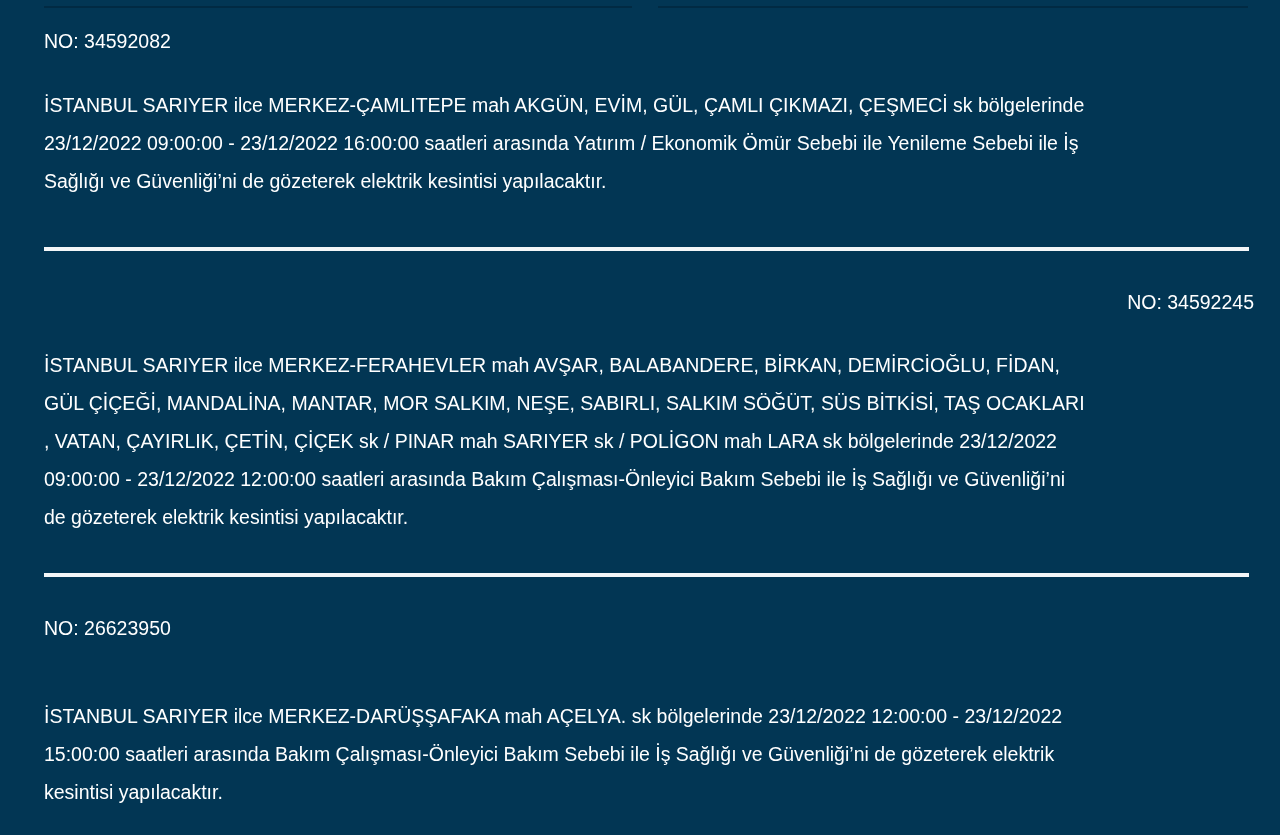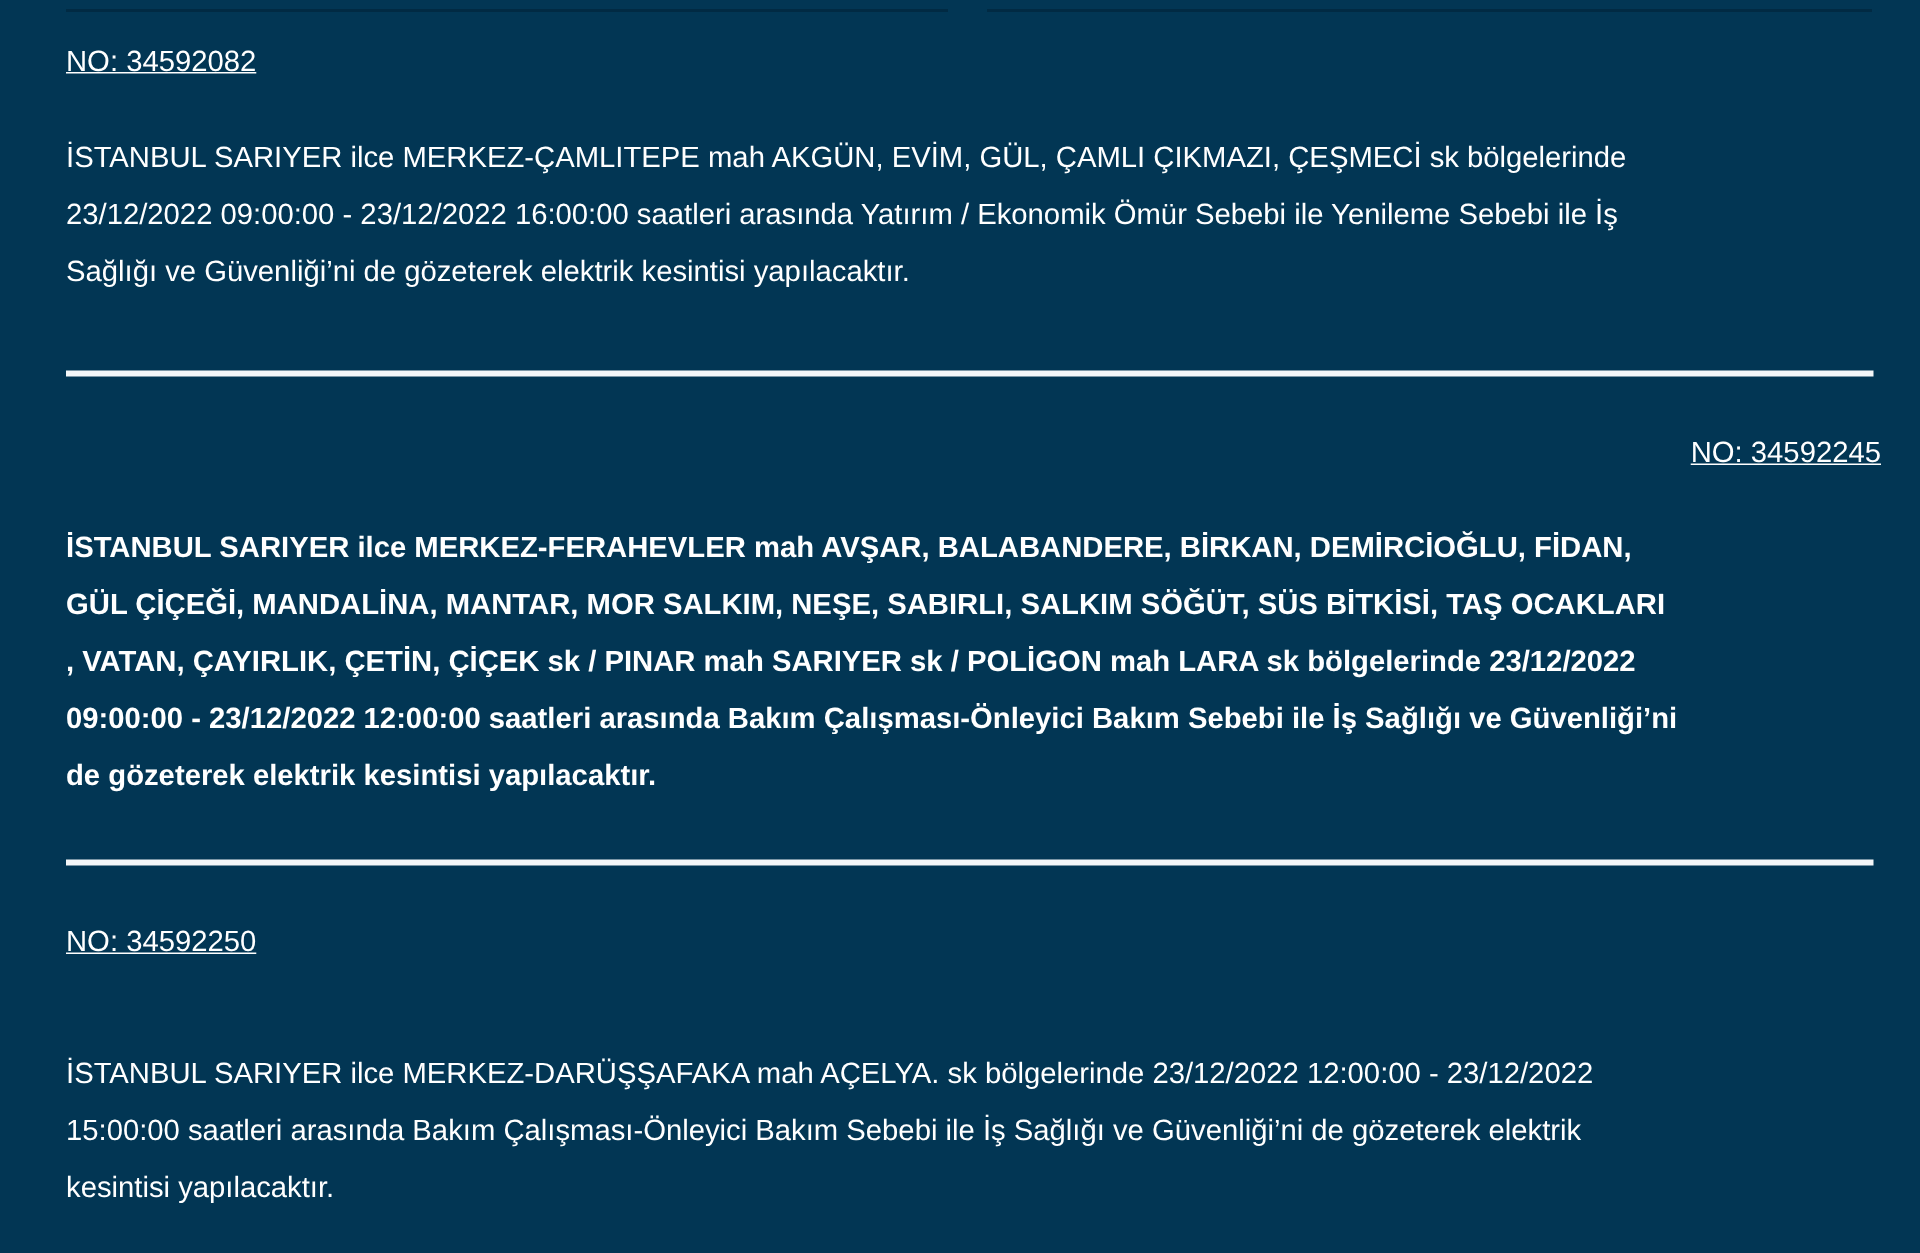--- a/index.html
+++ b/index.html
@@ -26,21 +26,20 @@
   .entry {
     position: absolute;
     left: 44px;
     width: 1210px;
   }
   .entry-no {
     font-size: 19.5px;
     line-height: 24px;
     margin: 0;
     letter-spacing: 0px;
-    text-decoration: underline;
   }
   .entry-text {
     font-size: 19.5px;
     line-height: 38px;
     margin: 0;
     white-space: pre-line;
   }
   .divider {
     position: absolute;
     left: 44px;
@@ -62,30 +61,30 @@
   <p class="entry-text">İSTANBUL SARIYER ilce MERKEZ-ÇAMLITEPE mah AKGÜN, EVİM, GÜL, ÇAMLI ÇIKMAZI, ÇEŞMECİ sk bölgelerinde
 23/12/2022 09:00:00 - 23/12/2022 16:00:00 saatleri arasında Yatırım / Ekonomik Ömür Sebebi ile Yenileme Sebebi ile İş
 Sağlığı ve Güvenliği’ni de gözeterek elektrik kesintisi yapılacaktır.</p>
 </section>
 
 <div class="divider" style="top:247px;"></div>
 
 <section class="entry" style="top:290px;text-align:right;">
   <p class="entry-no">NO: 34592245</p>
 </section>
-<section class="entry" style="top:346px;font-weight:bold;">
+<section class="entry" style="top:346px;">
   <p class="entry-text">İSTANBUL SARIYER ilce MERKEZ-FERAHEVLER mah AVŞAR, BALABANDERE, BİRKAN, DEMİRCİOĞLU, FİDAN,
 GÜL ÇİÇEĞİ, MANDALİNA, MANTAR, MOR SALKIM, NEŞE, SABIRLI, SALKIM SÖĞÜT, SÜS BİTKİSİ, TAŞ OCAKLARI
 , VATAN, ÇAYIRLIK, ÇETİN, ÇİÇEK sk / PINAR mah SARIYER sk / POLİGON mah LARA sk bölgelerinde 23/12/2022
 09:00:00 - 23/12/2022 12:00:00 saatleri arasında Bakım Çalışması-Önleyici Bakım Sebebi ile İş Sağlığı ve Güvenliği’ni
 de gözeterek elektrik kesintisi yapılacaktır.</p>
 </section>
 
 <div class="divider" style="top:573px;"></div>
 
 <section class="entry" style="top:616px;">
-  <p class="entry-no">NO: 34592250</p>
+  <p class="entry-no">NO: 26623950</p>
 </section>
 <section class="entry" style="top:697px;">
   <p class="entry-text">İSTANBUL SARIYER ilce MERKEZ-DARÜŞŞAFAKA mah AÇELYA. sk bölgelerinde 23/12/2022 12:00:00 - 23/12/2022
 15:00:00 saatleri arasında Bakım Çalışması-Önleyici Bakım Sebebi ile İş Sağlığı ve Güvenliği’ni de gözeterek elektrik
 kesintisi yapılacaktır.</p>
 </section>
 
 </body></html>

